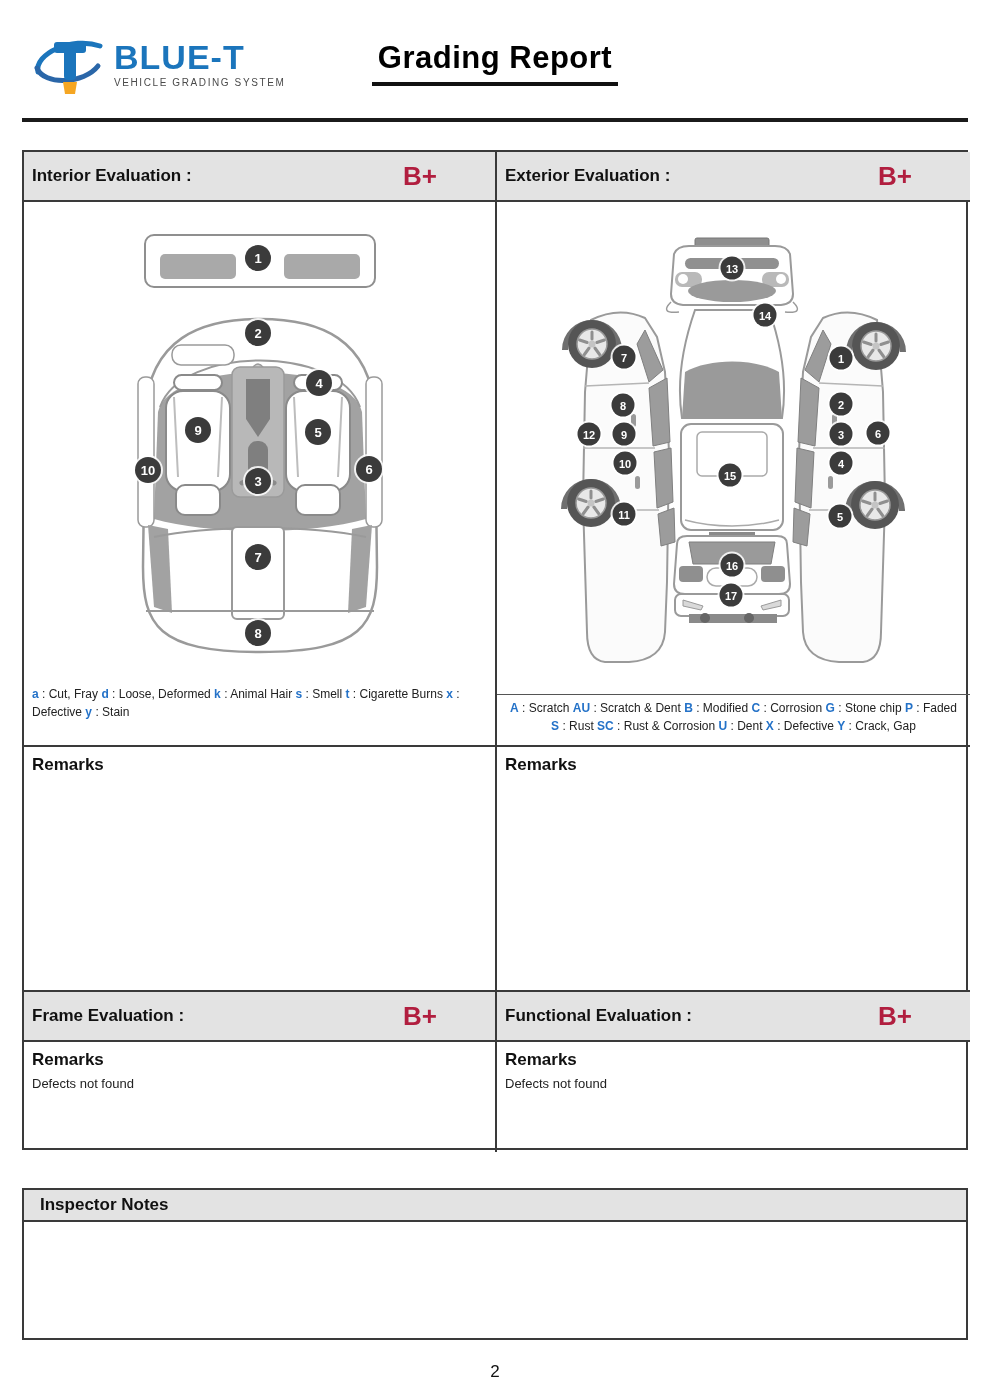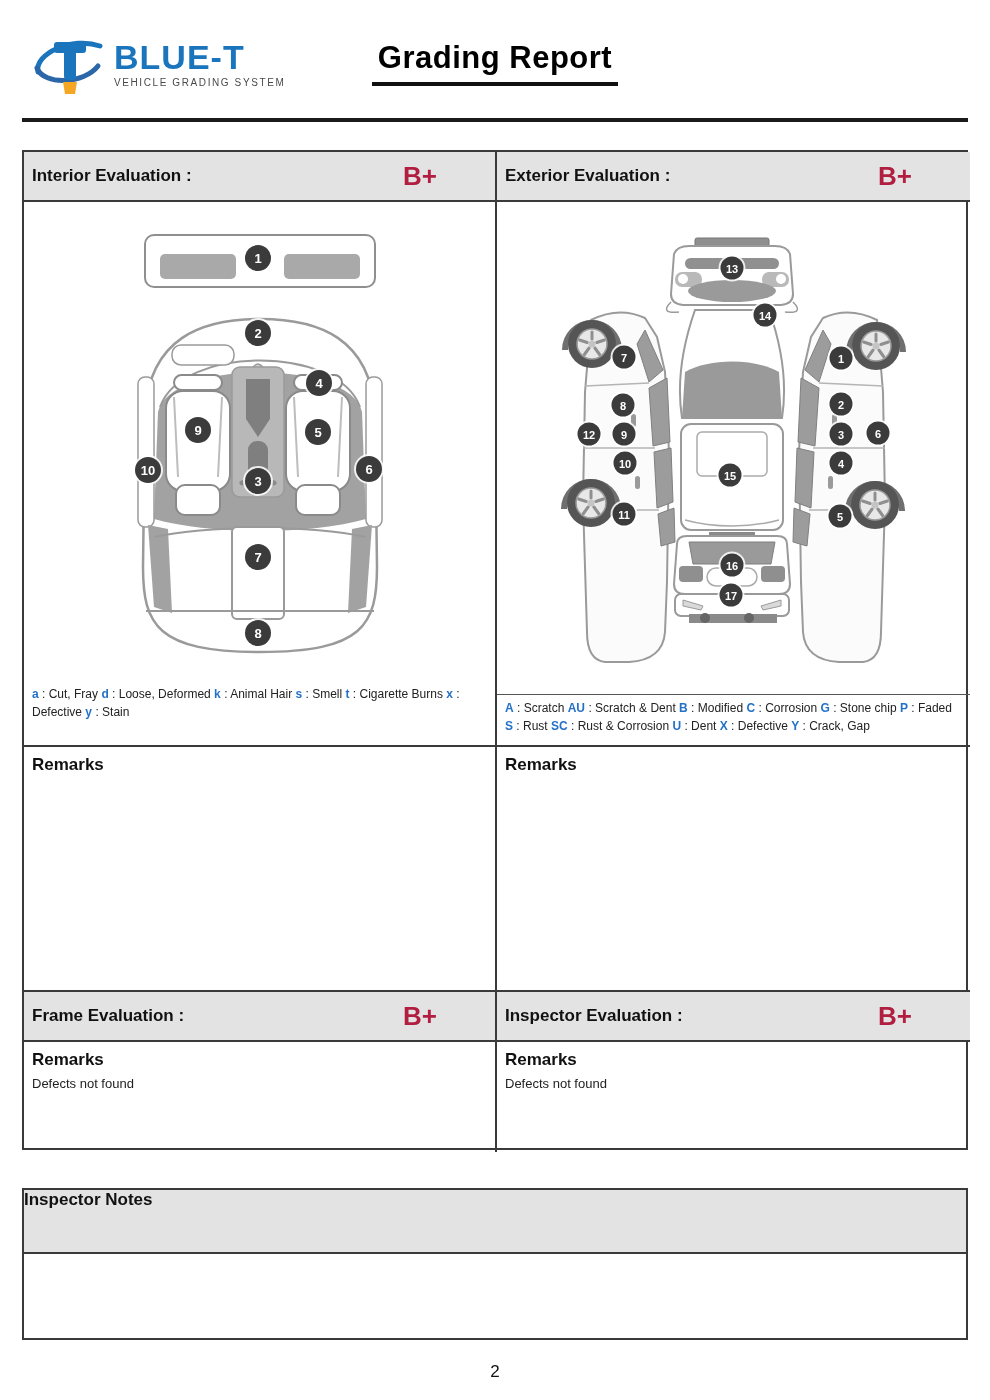--- a/index.html
+++ b/index.html
@@ -53,34 +53,34 @@
     background:#3b3b3b;color:#fff;font-weight:bold;font-size:13px;
     display:flex;align-items:center;justify-content:center;
     transform:translate(-50%,-50%);
     box-shadow:0 0 0 2px rgba(255,255,255,0.85);
   }
   .di-exterior .marker{width:23px;height:23px;font-size:11px;}
   .legend{
     position:absolute;left:0;right:0;bottom:24px;
     padding:4px 8px 0 8px;font-size:12px;line-height:1.5;color:#222;
   }
-  .legend.ext{bottom:10px;border-top:1.5px solid #555;}
+  .legend.ext{bottom:10px;border-top:1.5px solid #555;text-align:center;}
   .lg-code{color:#2472C8;font-weight:bold;}
   .remarks-cell{padding:8px 8px;}
   .remarks-label{font-size:17px;font-weight:bold;color:#111;}
   .remarks-text{font-size:13px;color:#222;margin-top:6px;}
 
   
   .notes{
     position:absolute;left:22px;top:1188px;width:946px;height:152px;
     border:2px solid #3a3a3a;box-sizing:border-box;background:#fff;
   }
   .notes-hd{
-    height:64px;background:#E3E3E3;border-bottom:2px solid #3a3a3a;box-sizing:border-box;
-    display:flex;align-items:flex-start;padding:0 0;
+    height:32px;background:#E3E3E3;border-bottom:2px solid #3a3a3a;box-sizing:border-box;
+    display:flex;align-items:center;padding:0 16px;
   }
   .notes-title{font-size:17px;font-weight:bold;color:#111;}
   .notes-body{padding:8px 8px;}
   .notes-body ul{margin:6px 0 0 24px;padding:0;font-size:13.5px;color:#111;}
   .notes-body li{margin-bottom:4px;}
 
   .page-num{position:absolute;left:0;right:0;top:1362px;text-align:center;font-size:17px;color:#111;}
 </style>
 </head>
 <body>
@@ -279,21 +279,21 @@
     <div class="cell remarks-cell last-col">
       <div class="remarks-label">Remarks</div>
       <div class="remarks-text"></div>
     </div>
 
     <div class="cell hd-cell">
       <span class="hd-title">Frame Evaluation :</span>
       <span class="grade">B+</span>
     </div>
     <div class="cell hd-cell last-col">
-      <span class="hd-title">Inspector Evaluation :</span>
+      <span class="hd-title">Functional Evaluation :</span>
       <span class="grade">B+</span>
     </div>
 
     <div class="cell remarks-cell last-row">
       <div class="remarks-label">Remarks</div>
       <div class="remarks-text">Defects not found</div>
     </div>
     <div class="cell remarks-cell last-col last-row">
       <div class="remarks-label">Remarks</div>
       <div class="remarks-text">Defects not found</div>

